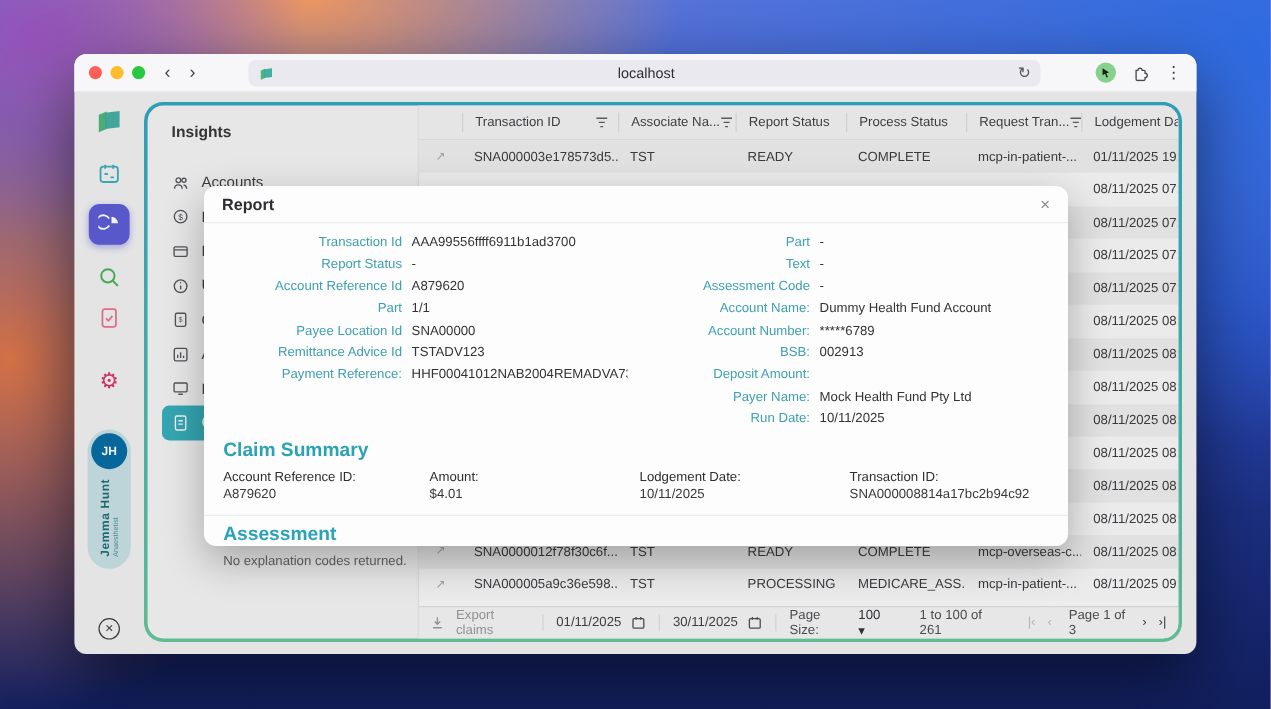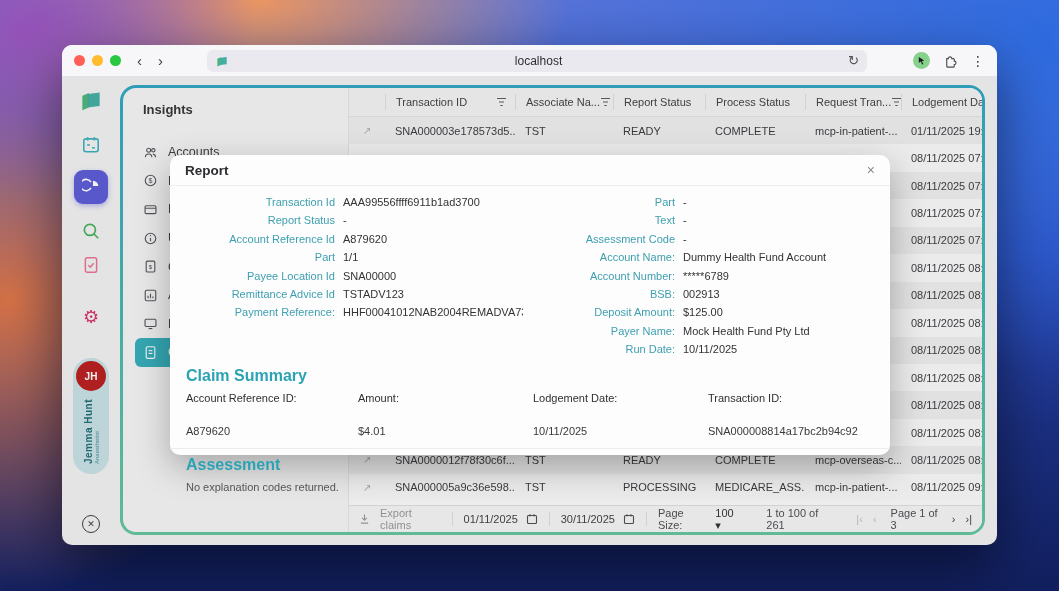--- a/index.html
+++ b/index.html
@@ -39,21 +39,21 @@
   .rail { position:absolute; left:0; top:0; bottom:0; width:58px;
     display:flex; flex-direction:column; align-items:center; }
   .rail-logo { margin-top:10px; margin-bottom:22px; }
   .rail-ic { margin-bottom:15px; display:flex; align-items:center; justify-content:center; }
   .pie-sel { width:34px; height:34px; border-radius:9px; background:#5a5ad6;
     display:flex; align-items:center; justify-content:center; margin-bottom:17px;
     box-shadow:0 2px 5px rgba(90,90,214,.4); }
   .gear-glyph { font-size:18px; color:#d6336c; line-height:1; }
   .user-pill { width:36px; margin-top:17px; padding:3px 0 10px; border-radius:18px;
     background:rgba(164,212,216,.55); display:flex; flex-direction:column; align-items:center; }
-  .user-av { width:30px; height:30px; border-radius:50%; background:#b91c1c; color:#fff;
+  .user-av { width:30px; height:30px; border-radius:50%; background:#0369a1; color:#fff;
     font-size:10px; font-weight:bold; display:flex; align-items:center; justify-content:center; }
   .user-vert { margin-top:8px; display:flex; }
   .vname { writing-mode:vertical-rl; transform:rotate(180deg); font-size:10px; font-weight:bold;
     color:#1f6b74; letter-spacing:.5px; }
   .vrole { writing-mode:vertical-rl; transform:rotate(180deg); font-size:6px; color:#4b8f98; margin-top:2px;}
   .logout { position:absolute; bottom:12px; left:50%; transform:translateX(-50%);
     width:18px; height:18px; border:1.4px solid #3c3c3c; border-radius:50%;
     display:flex; align-items:center; justify-content:center; font-size:9px; color:#3c3c3c; }
 
   
@@ -113,21 +113,21 @@
   .m-close { margin-left:auto; color:#8a8a8e; font-size:14px; }
   .m-fields { display:grid; grid-template-columns:1fr 1fr; padding:7px 14px 0 0; }
   .frow { display:grid; grid-template-columns:165px 1fr; column-gap:8px;
     line-height:18.4px; font-size:11px; white-space:nowrap; }
   .fcol-r .frow { grid-template-columns:152px 1fr; }
   .flabel { text-align:right; color:#3d9fb0; font-weight:500; }
   .fvalue { color:#333336; overflow:hidden; }
   .m-claim { padding:8px 16px 0; }
   .m-sec-h { font-size:16px; font-weight:bold; color:#2ba3b4; margin-bottom:7px; }
   .claim-grid { display:grid; grid-template-columns:172px 175px 175px 1fr; font-size:11px; }
-  .cg-label { color:#2f2f33; margin-bottom:21px; }
+  .cg-label { color:#2f2f33; margin-bottom:2px; }
   .cg-value { color:#39393d; }
   .m-expl { margin-top:11px; border-top:1px solid #ececee; padding:7px 16px 0; }
   .m-expl-text { font-size:11px; color:#55555a; margin-top:3px; }
 
   svg { display:block; }
 </style>
 </head>
 <body>
 
 <div class="desktop">
@@ -569,21 +569,20 @@
               <div class="frow">
                 <div class="flabel">Account Number:</div>
                 <div class="fvalue">*****6789</div>
               </div>
               <div class="frow">
                 <div class="flabel">BSB:</div>
                 <div class="fvalue">002913</div>
               </div>
               <div class="frow">
                 <div class="flabel">Deposit Amount:</div>
-                <div class="fvalue">$125.00</div>
               </div>
               <div class="frow">
                 <div class="flabel">Payer Name:</div>
                 <div class="fvalue">Mock Health Fund Pty Ltd</div>
               </div>
               <div class="frow">
                 <div class="flabel">Run Date:</div>
                 <div class="fvalue">10/11/2025</div>
               </div>
             </div>

